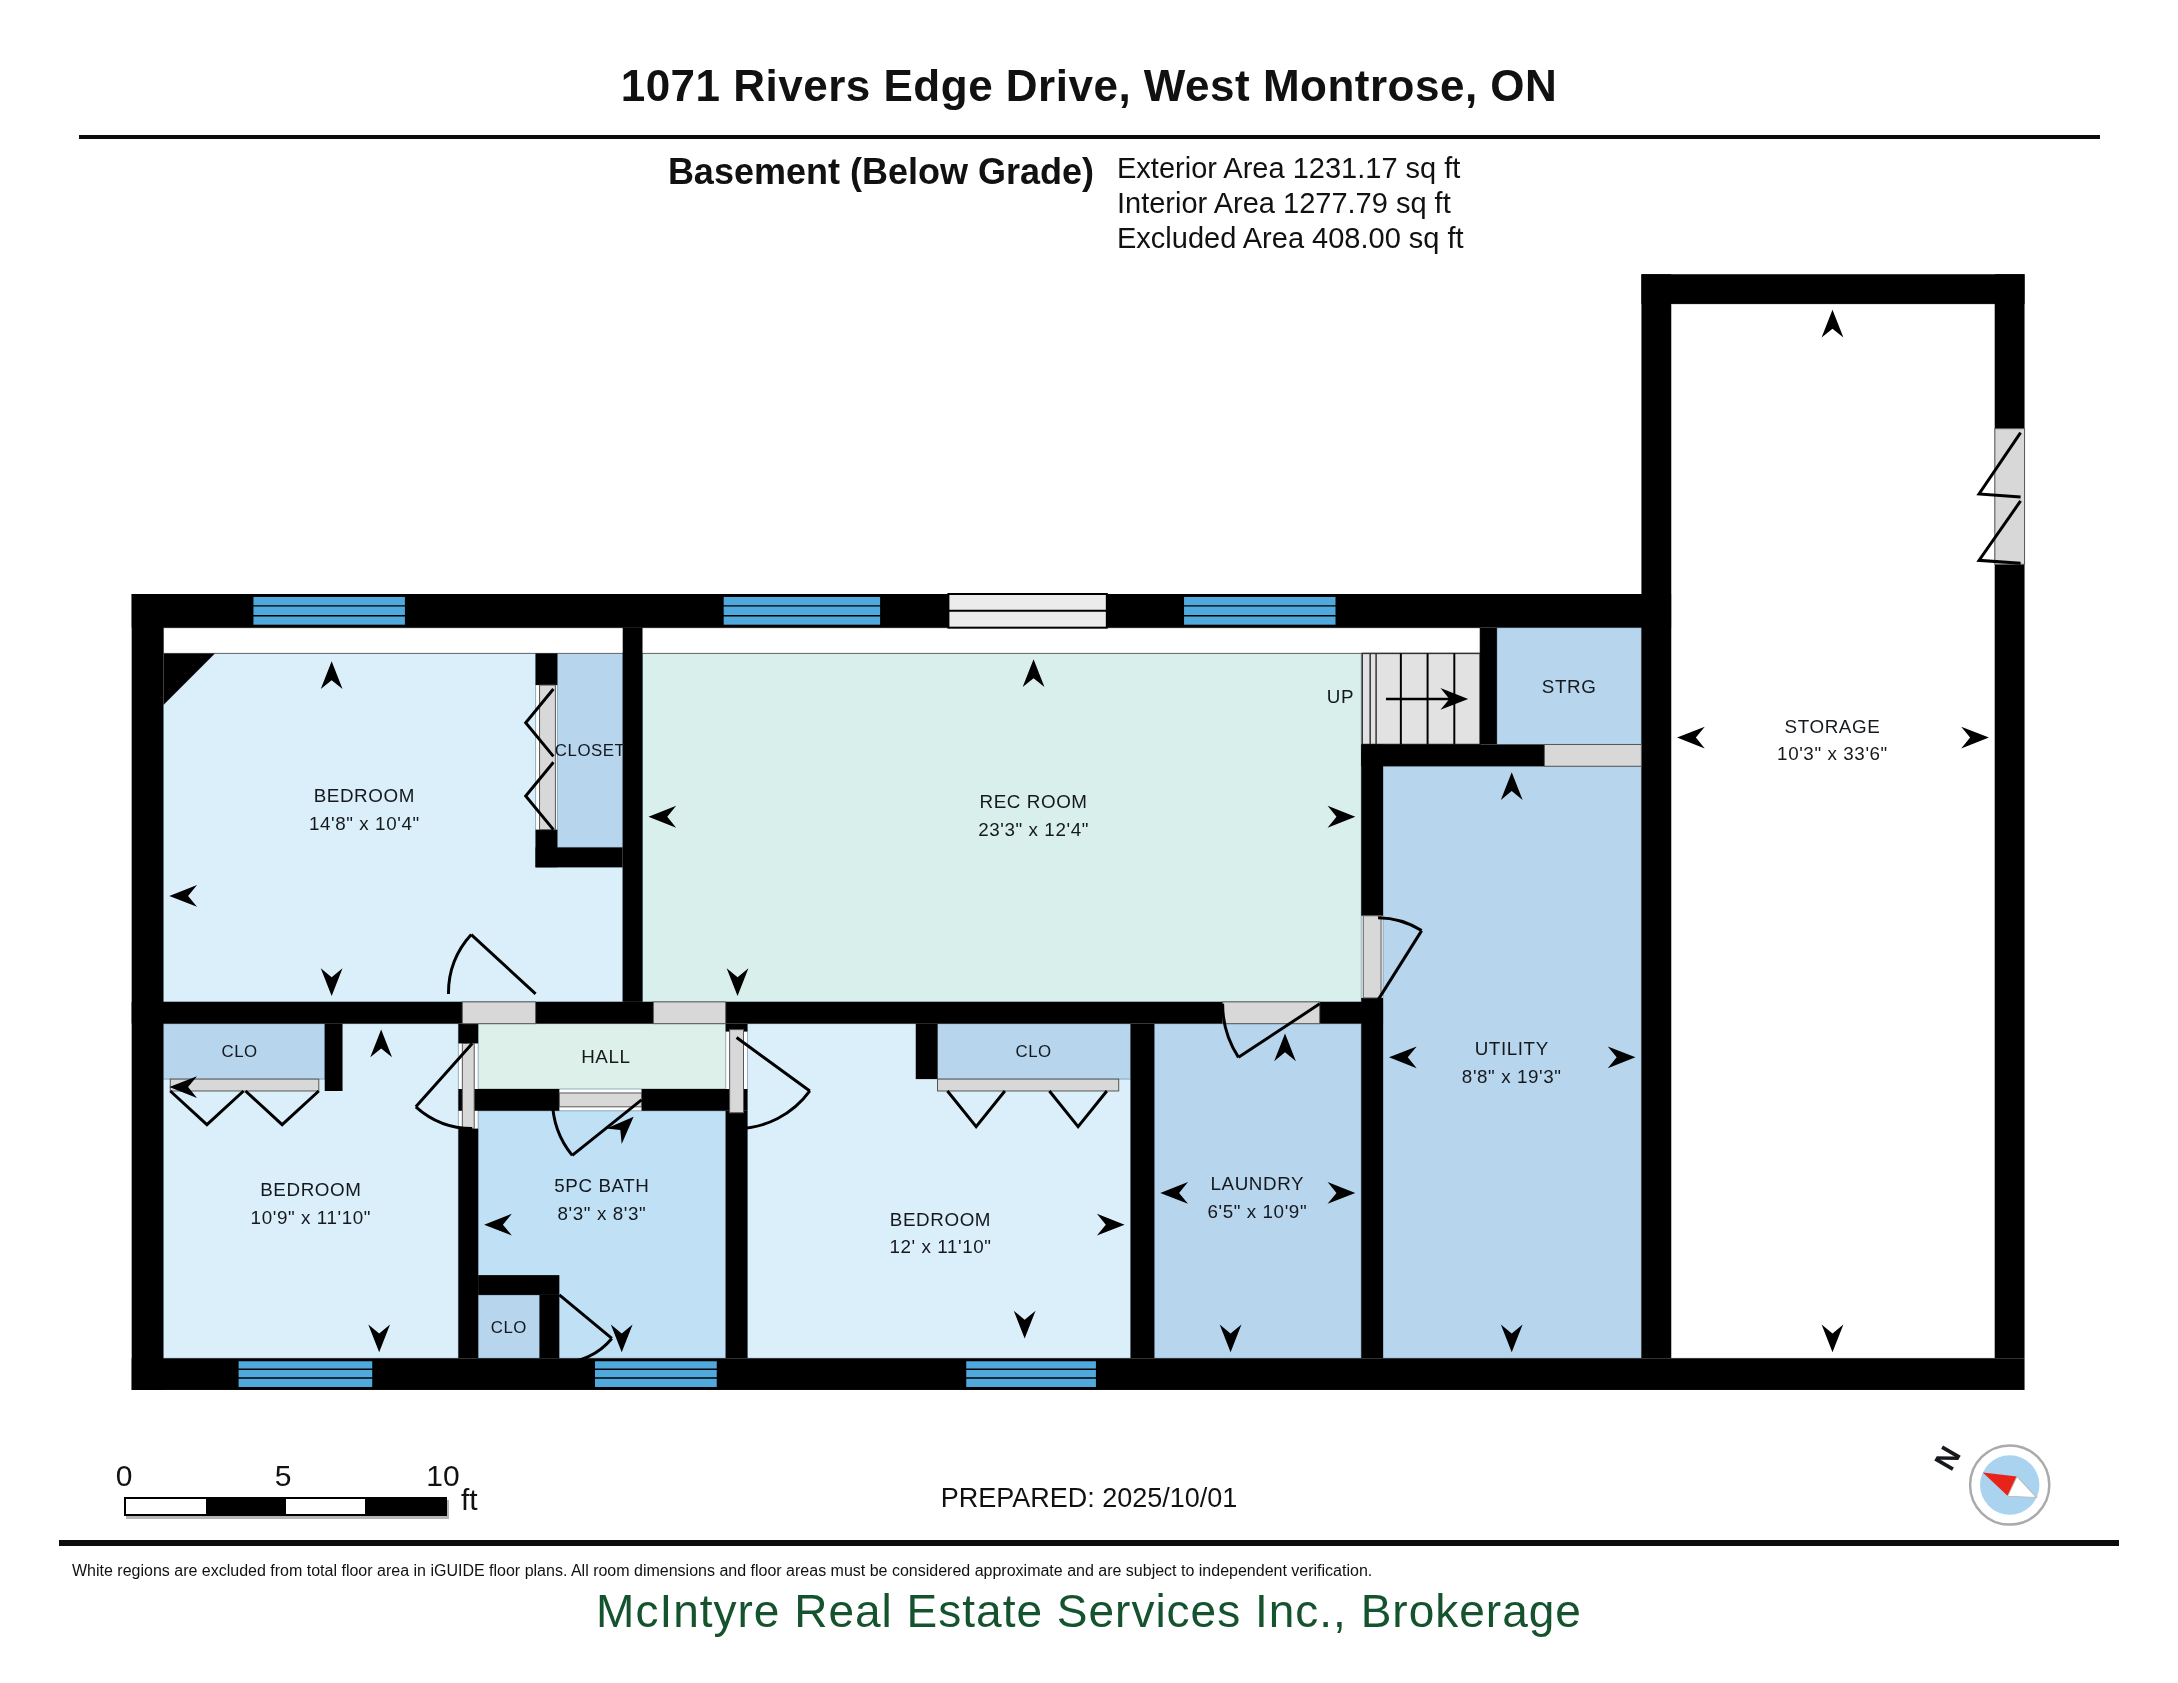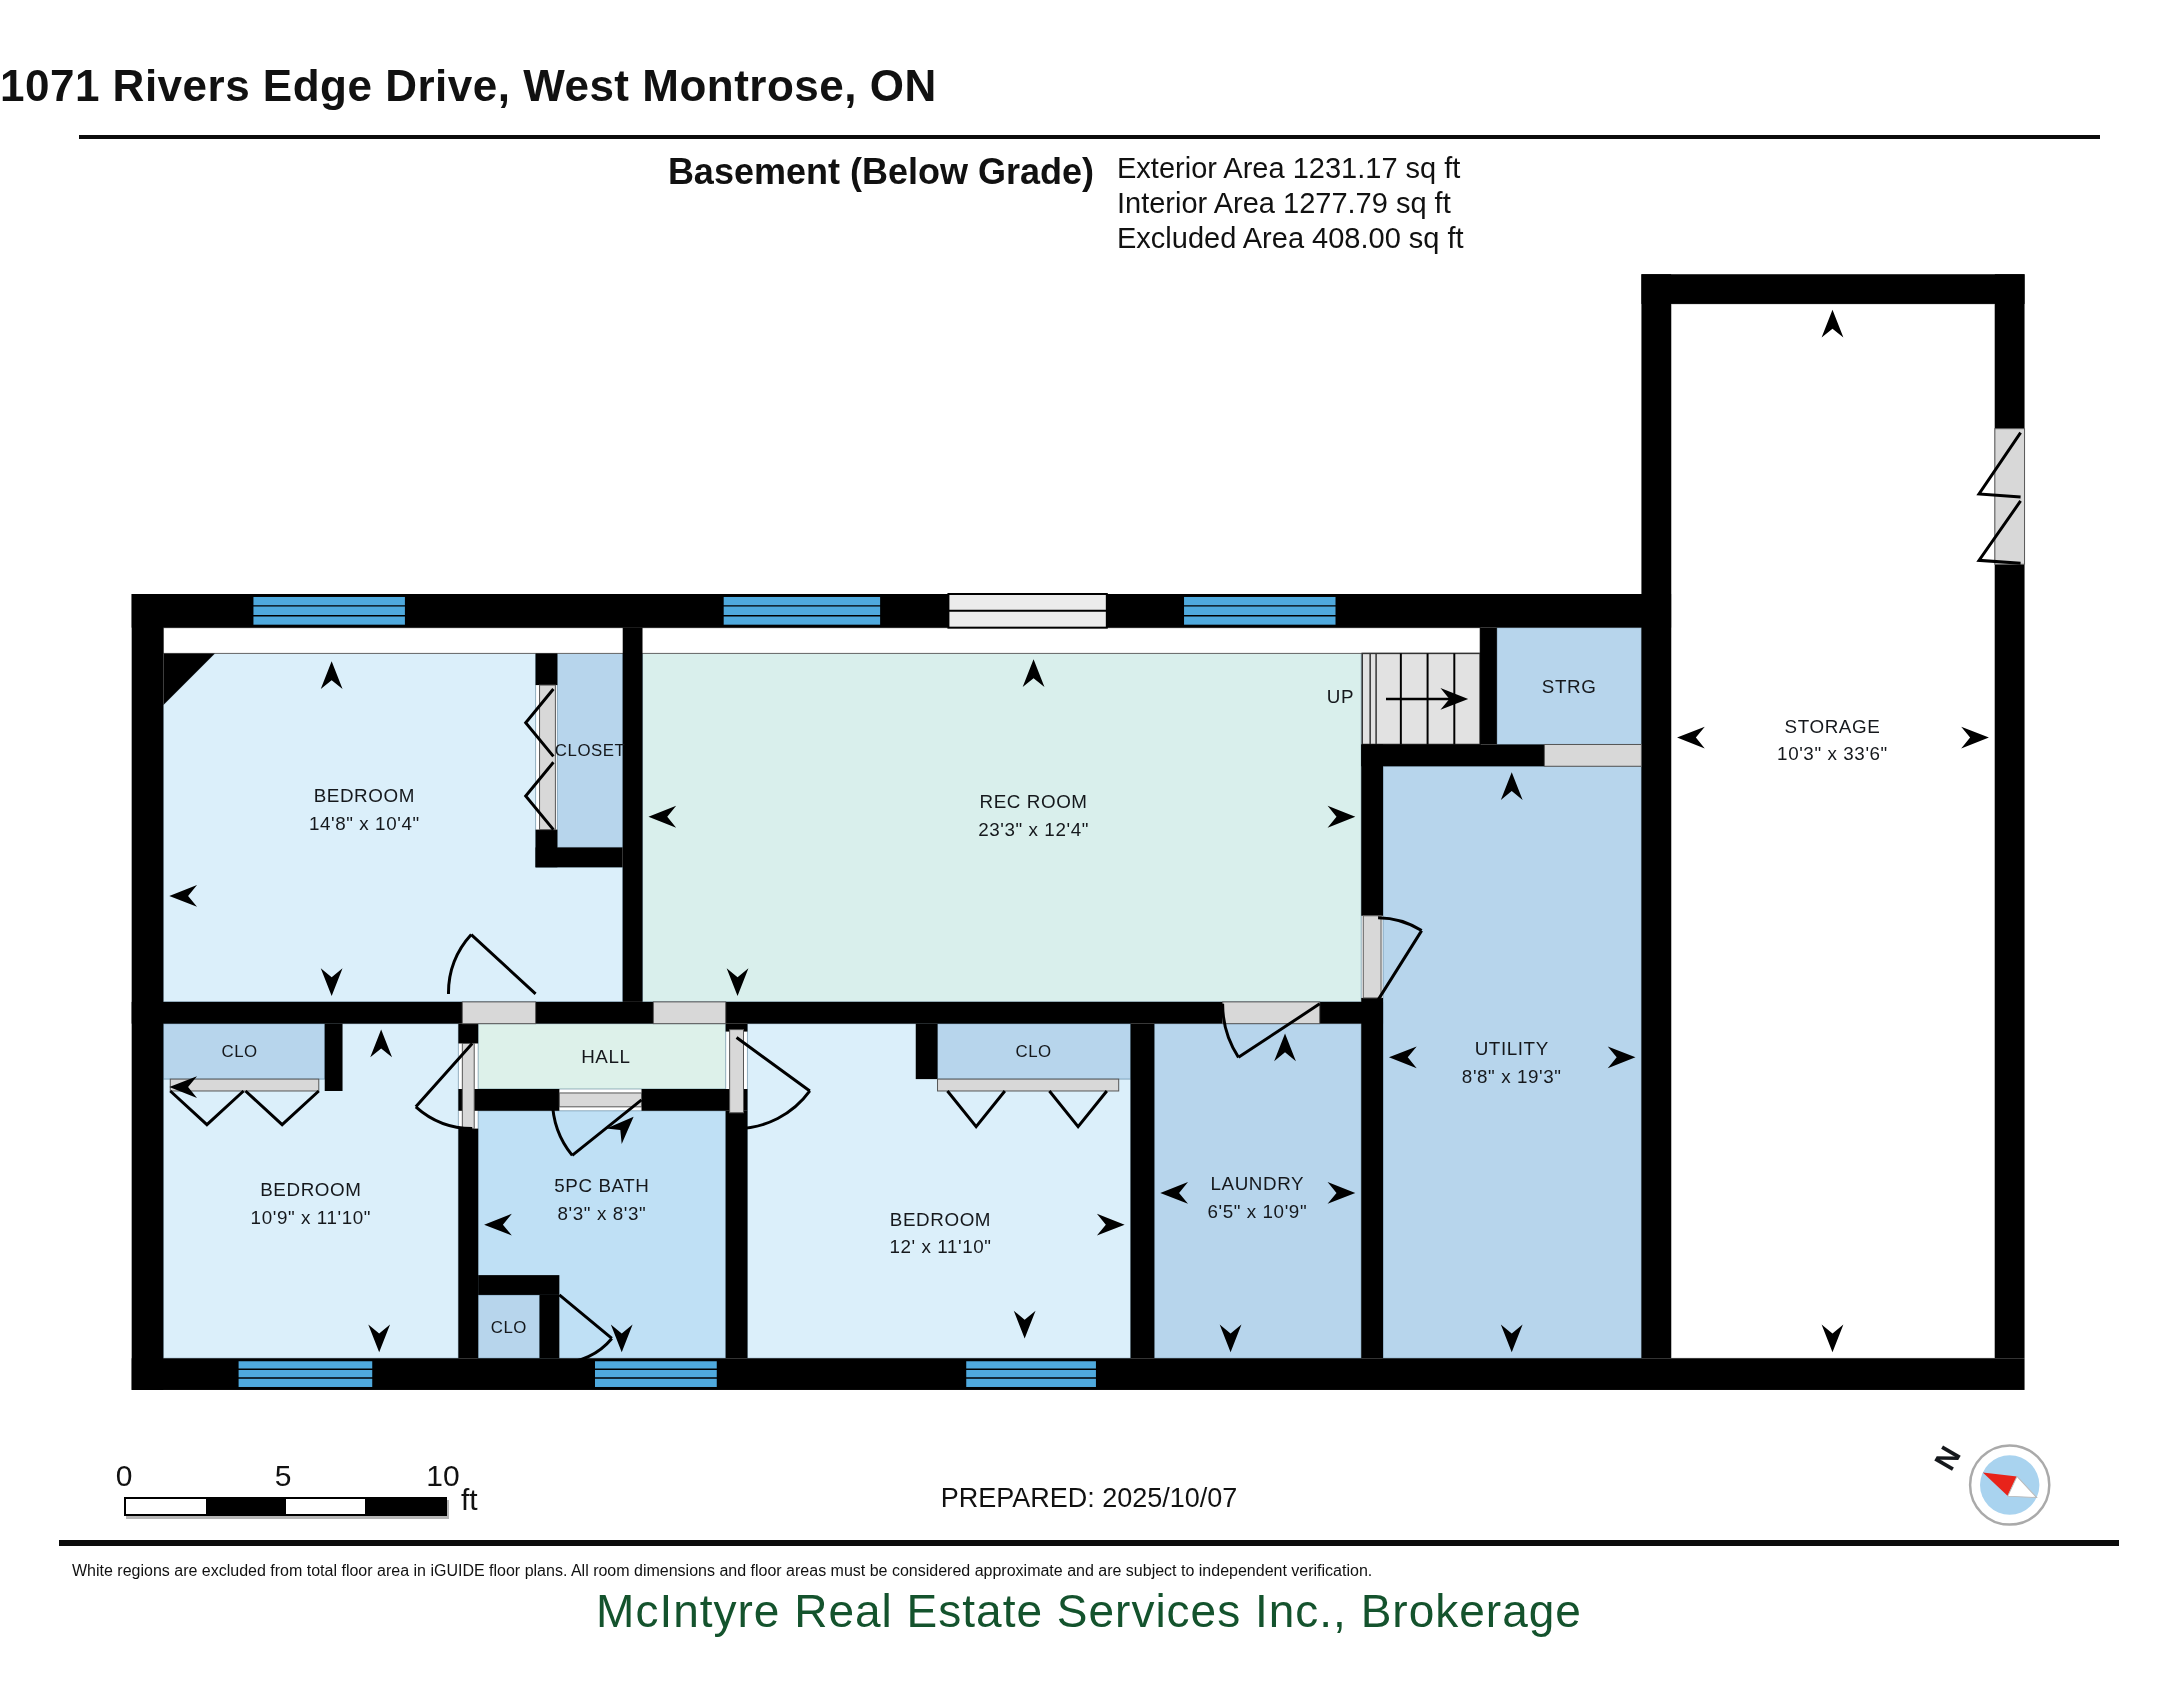--- a/index.html
+++ b/index.html
@@ -1,18 +1,18 @@
 <!DOCTYPE html>
 <html><head>
 <meta charset="utf-8">
 <style>
   html,body{margin:0;padding:0;background:#ffffff;}
   body{width:2178px;height:1683px;position:relative;font-family:"Liberation Sans",sans-serif;color:#111;}
   .abs{position:absolute;}
-  #title{top:61px;left:0;width:2178px;font-size:44px;font-weight:bold;letter-spacing:0.5px;}
+  #title{top:61px;left:0;width:2178px;text-align:center;font-size:44px;font-weight:bold;letter-spacing:0.5px;}
   #rule-top{top:135px;left:79px;width:2021px;height:4px;background:#0c0c0c;}
   #floor-label{top:151px;left:554px;width:540px;text-align:right;font-size:36px;font-weight:bold;}
   #area-list{top:151px;left:1117px;font-size:29px;line-height:35px;}
   #plan-svg{top:0;left:0;}
   text{font-family:"Liberation Sans",sans-serif;fill:#15181c;}
   .rlabel{font-size:19px;letter-spacing:0.6px;text-anchor:middle;}
   .rsmall{font-size:17px;letter-spacing:0.5px;text-anchor:middle;}
   #scalebar{top:1459px;left:124px;width:416px;height:59px;font-size:30px;}
   #scalebar .tick{position:absolute;top:0;transform:translateX(-50%);}
   #sb-bar{position:absolute;top:38px;left:0;width:319px;height:15px;border:2px solid #000;display:flex;box-shadow:2px 3px 0 rgba(120,120,120,.55);}
@@ -253,17 +253,17 @@
   <span class="tick" style="left:319px">10</span>
   <div id="sb-bar">
     <div class="sb-w"></div>
       <div class="sb-b"></div>
       <div class="sb-w"></div>
       <div class="sb-b"></div>
   </div>
   <span id="sb-unit">ft</span>
 </div>
 
-<div id="prepared" class="abs">PREPARED: 2025/10/07</div>
+<div id="prepared" class="abs">PREPARED: 2025/10/01</div>
 <div id="rule-bottom" class="abs"></div>
 <div id="disclaimer" class="abs">White regions are excluded from total floor area in iGUIDE floor plans. All room dimensions and floor areas must be considered approximate and are subject to independent verification.</div>
 <div id="watermark" class="abs">McIntyre Real Estate Services Inc., Brokerage</div>
 
 
 </body></html>

